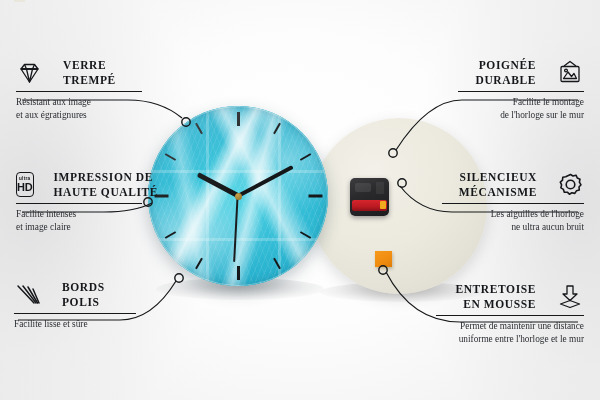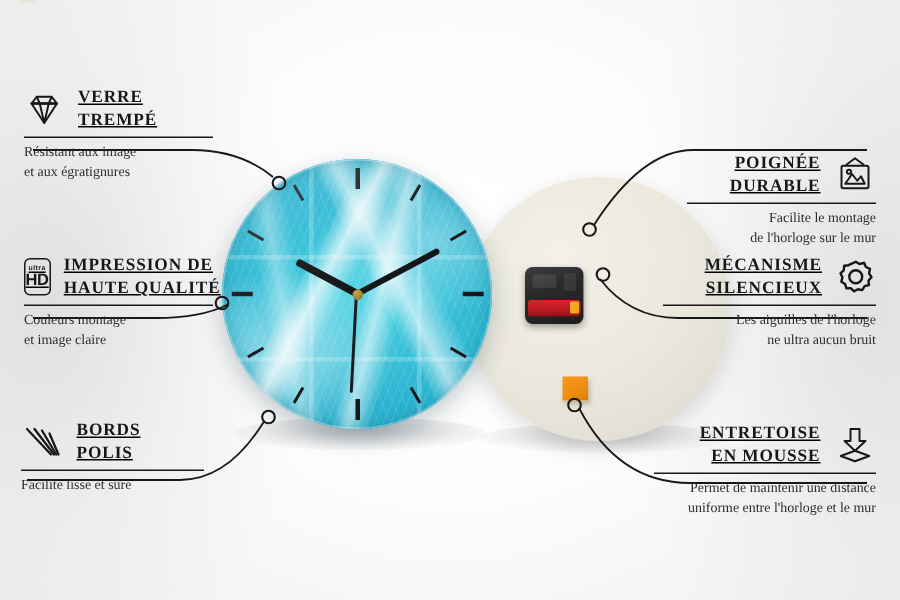--- a/index.html
+++ b/index.html
@@ -202,22 +202,21 @@
     border-radius: 50%;
     background: radial-gradient(ellipse at 50% 40%, rgba(90,95,100,0.38) 0%, rgba(140,145,150,0.15) 55%, rgba(255,255,255,0) 80%);
     z-index: 4;
   }
 
   
   .callout { position: absolute; z-index: 10; }
   .callout .head {
     display: flex;
     align-items: center;
-    gap: 9px;
-    text-decoration: underline;
+    gap: 20px;
   }
   .callout.right .head { justify-content: flex-end; }
   .titles {
     font-family: "Liberation Serif", serif;
     font-weight: 700;
     font-size: 11.5px;
     letter-spacing: 0.6px;
     line-height: 1.28;
     color: #15171a;
     text-transform: uppercase;
@@ -371,21 +370,21 @@
         <span class="ultra">ultra</span>
         <span class="hd">HD</span>
       </div>
       <div class="titles">
         <div>IMPRESSION DE</div>
         <div>HAUTE QUALITÉ</div>
       </div>
     </div>
     <div class="rule"></div>
     <div class="desc">
-      <div>Couleurs montage</div>
+      <div>Facilite intenses</div>
       <div>et image claire</div>
     </div>
   </div>
 
   <div class="callout left" style="left:14px; top:280px; width:122px;">
     <div class="head">
       <svg class="icon" width="28" height="24" viewBox="0 0 28 24">
         <g stroke="#15171a" stroke-width="1.5" stroke-linecap="round">
           <path d="M4,3 L20,20"></path>
           <path d="M9,3 L22,20"></path>
@@ -397,21 +396,21 @@
         <div>BORDS</div>
         <div>POLIS</div>
       </div>
     </div>
     <div class="rule"></div>
     <div class="desc">
       <div>Facilite lisse et sûre</div>
     </div>
   </div>
 
-  <div class="callout right" style="left:458px; top:58px; width:126px;margin-top:44px;">
+  <div class="callout right" style="left:458px; top:58px; width:126px;">
     <div class="head">
       <div class="titles">
         <div>POIGNÉE</div>
         <div>DURABLE</div>
       </div>
       <svg class="icon" width="28" height="26" viewBox="0 0 28 26">
         <g fill="none" stroke="#15171a" stroke-width="1.3" stroke-linejoin="round">
           <path d="M8,6 L14,1.5 L20,6"></path>
           <rect x="5" y="6.5" width="18" height="15" rx="1.2"></rect>
           <path d="M7.5,18.5 L12,12 L15.5,16.5 L18,13.5 L20.5,18.5 Z"></path>
@@ -422,22 +421,22 @@
     <div class="rule"></div>
     <div class="desc">
       <div>Facilite le montage</div>
       <div>de l'horloge sur le mur</div>
     </div>
   </div>
 
   <div class="callout right" style="left:442px; top:170px; width:142px;">
     <div class="head">
       <div class="titles">
+        <div>SILENCIEUX</div>
         <div>MÉCANISME</div>
-        <div>SILENCIEUX</div>
       </div>
       <svg class="icon" width="27" height="26" viewBox="0 0 27 26">
         <g fill="none" stroke="#15171a" stroke-width="1.6" stroke-linejoin="round">
           <path d="M13.5,2.5 L16,4 L19,3.2 L20.3,6 L23,7.2 L22.4,10.2 L24,12.8 L22,15 L22.3,18 L19.4,18.8 L17.8,21.4 L14.9,20.8 L12.4,22.2 L10.3,20.2 L7.3,20.2 L6.4,17.4 L3.9,15.8 L4.6,12.9 L3.3,10.2 L5.5,8.2 L5.8,5.2 L8.7,4.8 Z"></path>
           <circle cx="13.5" cy="12.5" r="4.3"></circle>
         </g>
       </svg>
     </div>
     <div class="rule"></div>
     <div class="desc">

